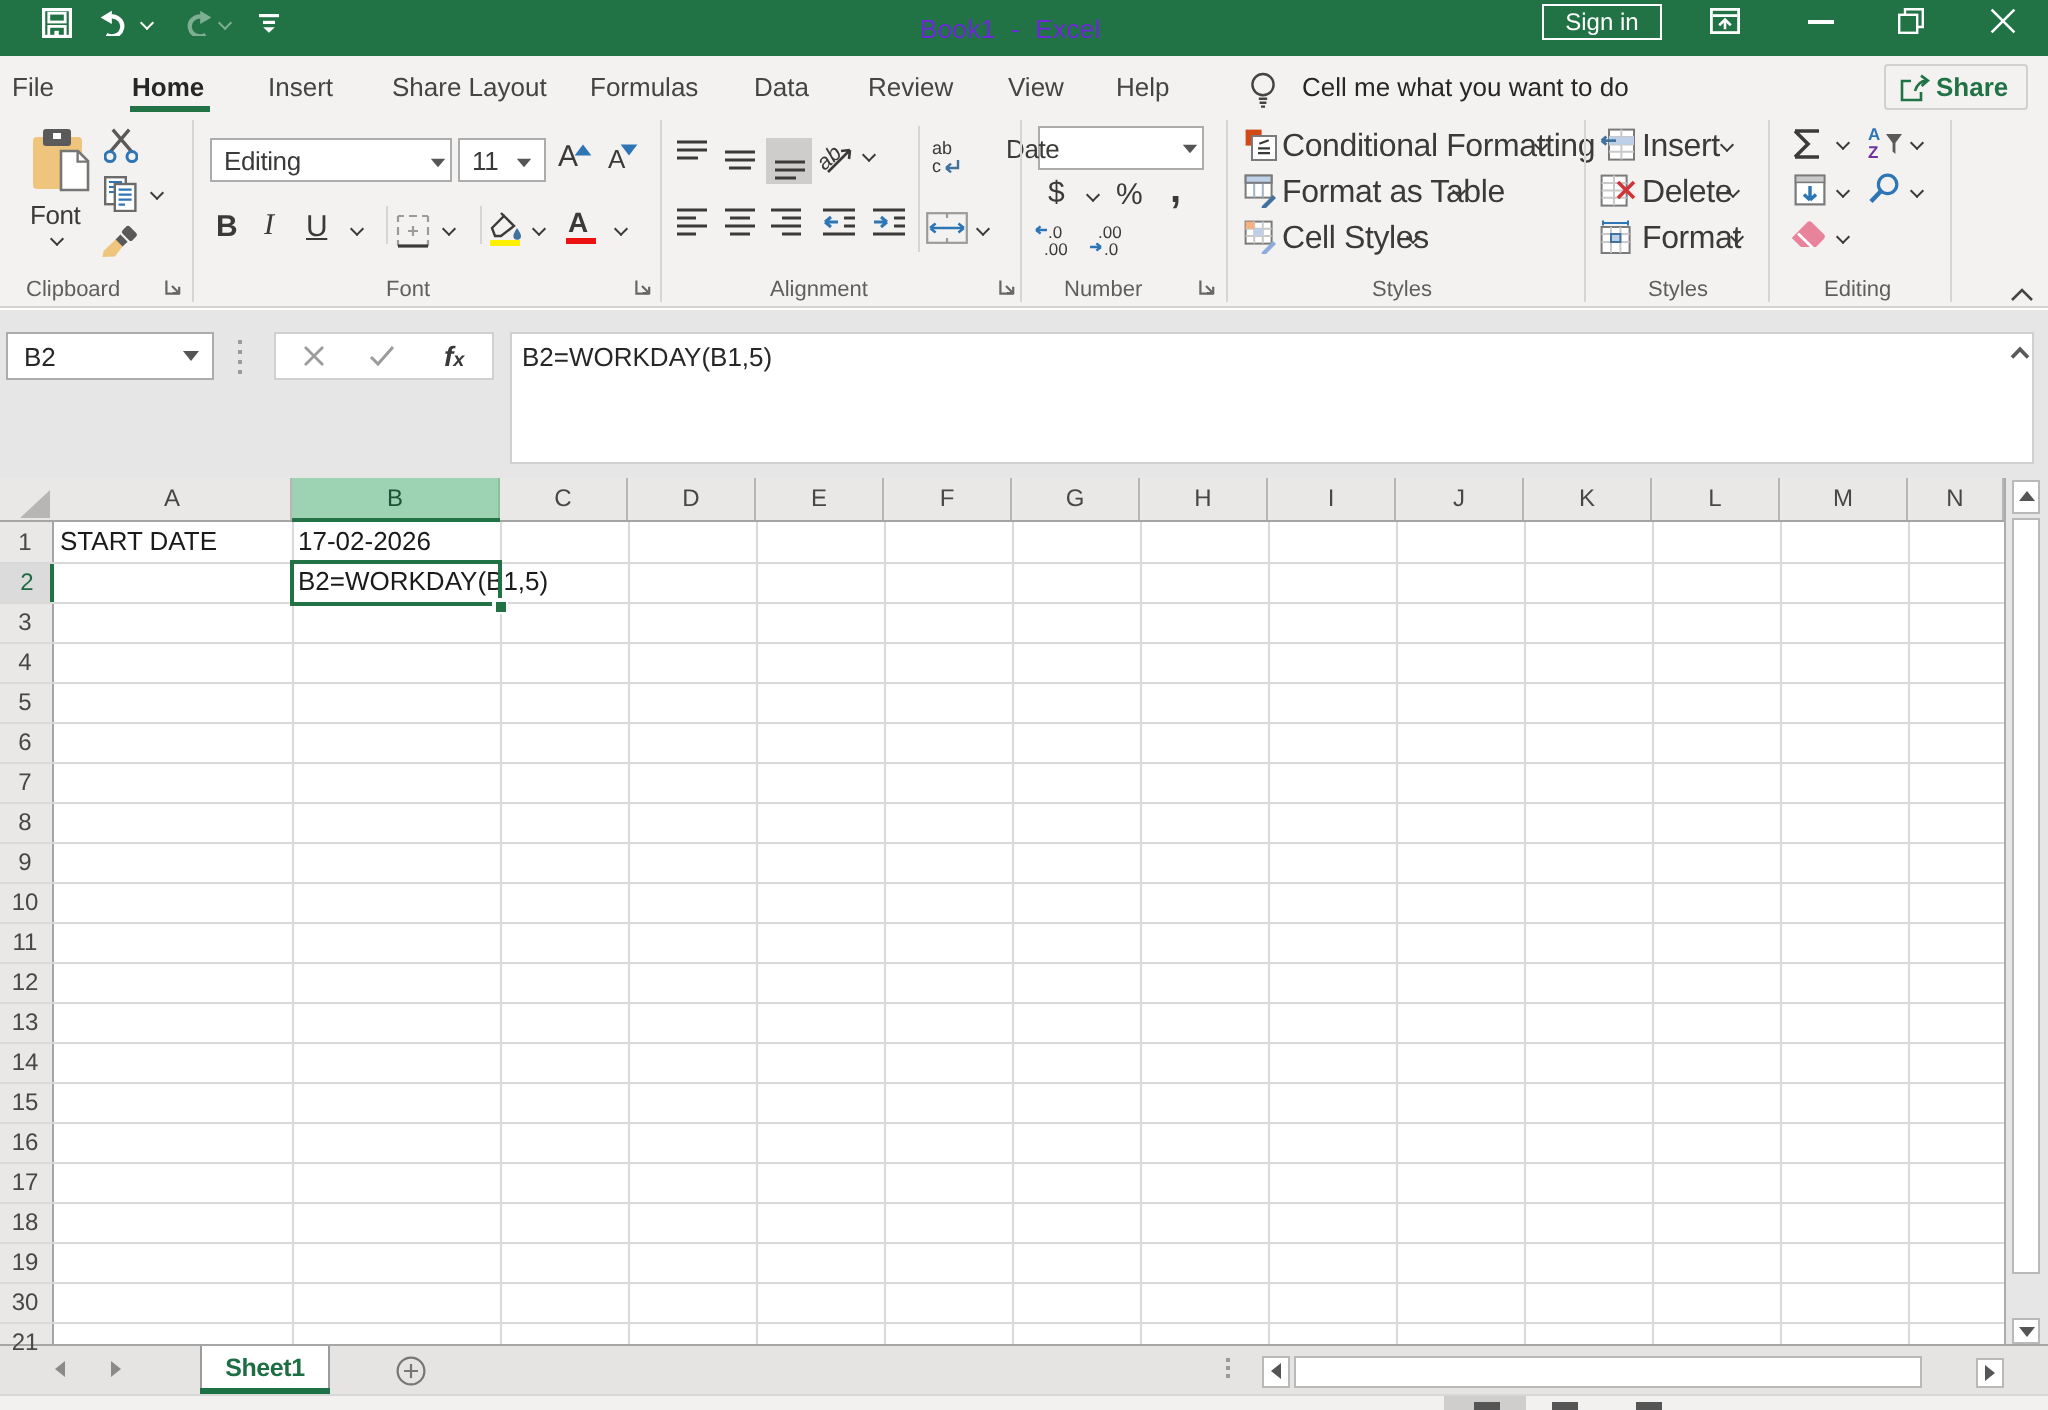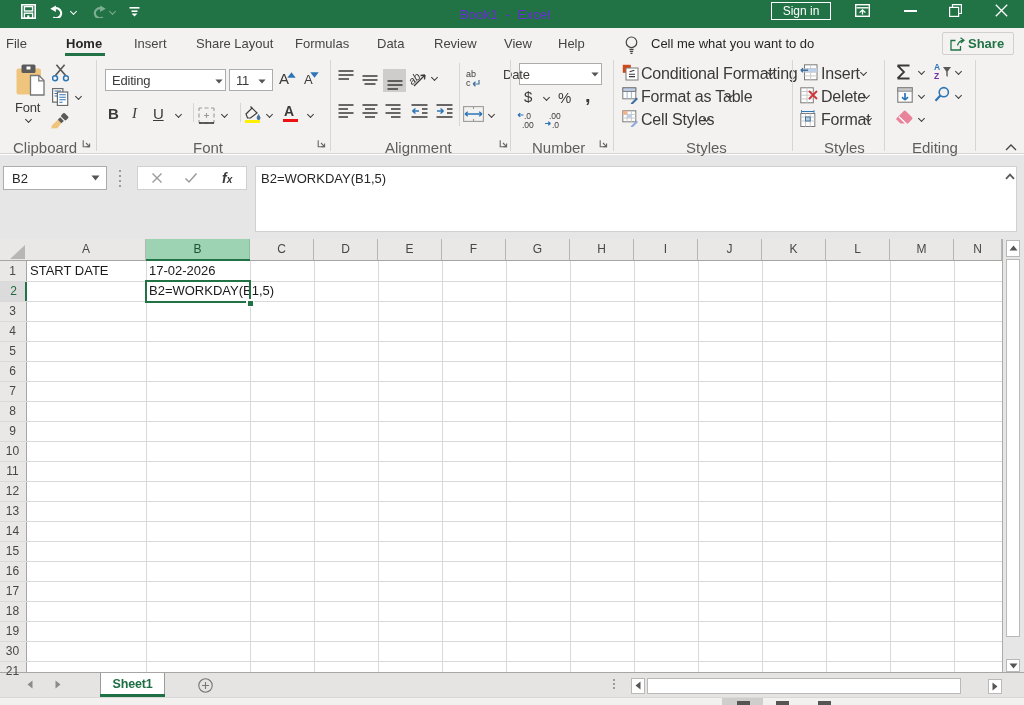--- a/index.html
+++ b/index.html
@@ -16,21 +16,21 @@
 #vscroll{left:1002px;top:239px;width:22px;height:434px;background:#E6E6E6}
 #tabbar{left:0;top:672px;width:1024px;height:25px;background:#E5E4E3;border-top:1px solid #A6A6A6}
 #status{left:0;top:697px;width:1024px;height:8px;background:#F2F1F0;border-top:1px solid #D8D8D8}
 .tabtxt{position:absolute;top:36px;font-size:13px;color:#444;white-space:nowrap}
 .gl{position:absolute;background:#D9D9D9}
 .rn{position:absolute;width:25px;text-align:center;font-size:12px;color:#474747;line-height:20px}
 .ch{position:absolute;top:239px;height:21px;text-align:center;font-size:12px;color:#474747;line-height:21px;border-right:1px solid #B6B6B6}
 .celltxt{position:absolute;font-size:13px;color:#1a1a1a;line-height:20px;white-space:nowrap}
 .cv{position:absolute;width:5px;height:5px;border-right:1.2px solid #3b3a39;border-bottom:1.2px solid #3b3a39;transform:rotate(45deg)}
 .sep{position:absolute;top:60px;height:91px;width:1px;background:#D8D6D4}
-.glabel{position:absolute;top:139px;font-size:15px;color:#605E5C;white-space:nowrap}
+.glabel{position:absolute;top:139px;font-size:11px;color:#605E5C;white-space:nowrap}
 .rtxt{position:absolute;font-size:16px;color:#3b3a39;white-space:nowrap;letter-spacing:-0.2px}
 .combo{position:absolute;background:#fff;border:1px solid #ACACAC}
 </style>
 </head>
 <body>
 <div id="stage">
   <div class="ab" id="title"></div>
   <div class="ab" id="menu"></div>
   <div class="ab" id="ribbon"></div>
   <div class="ab" id="fzone"></div>

